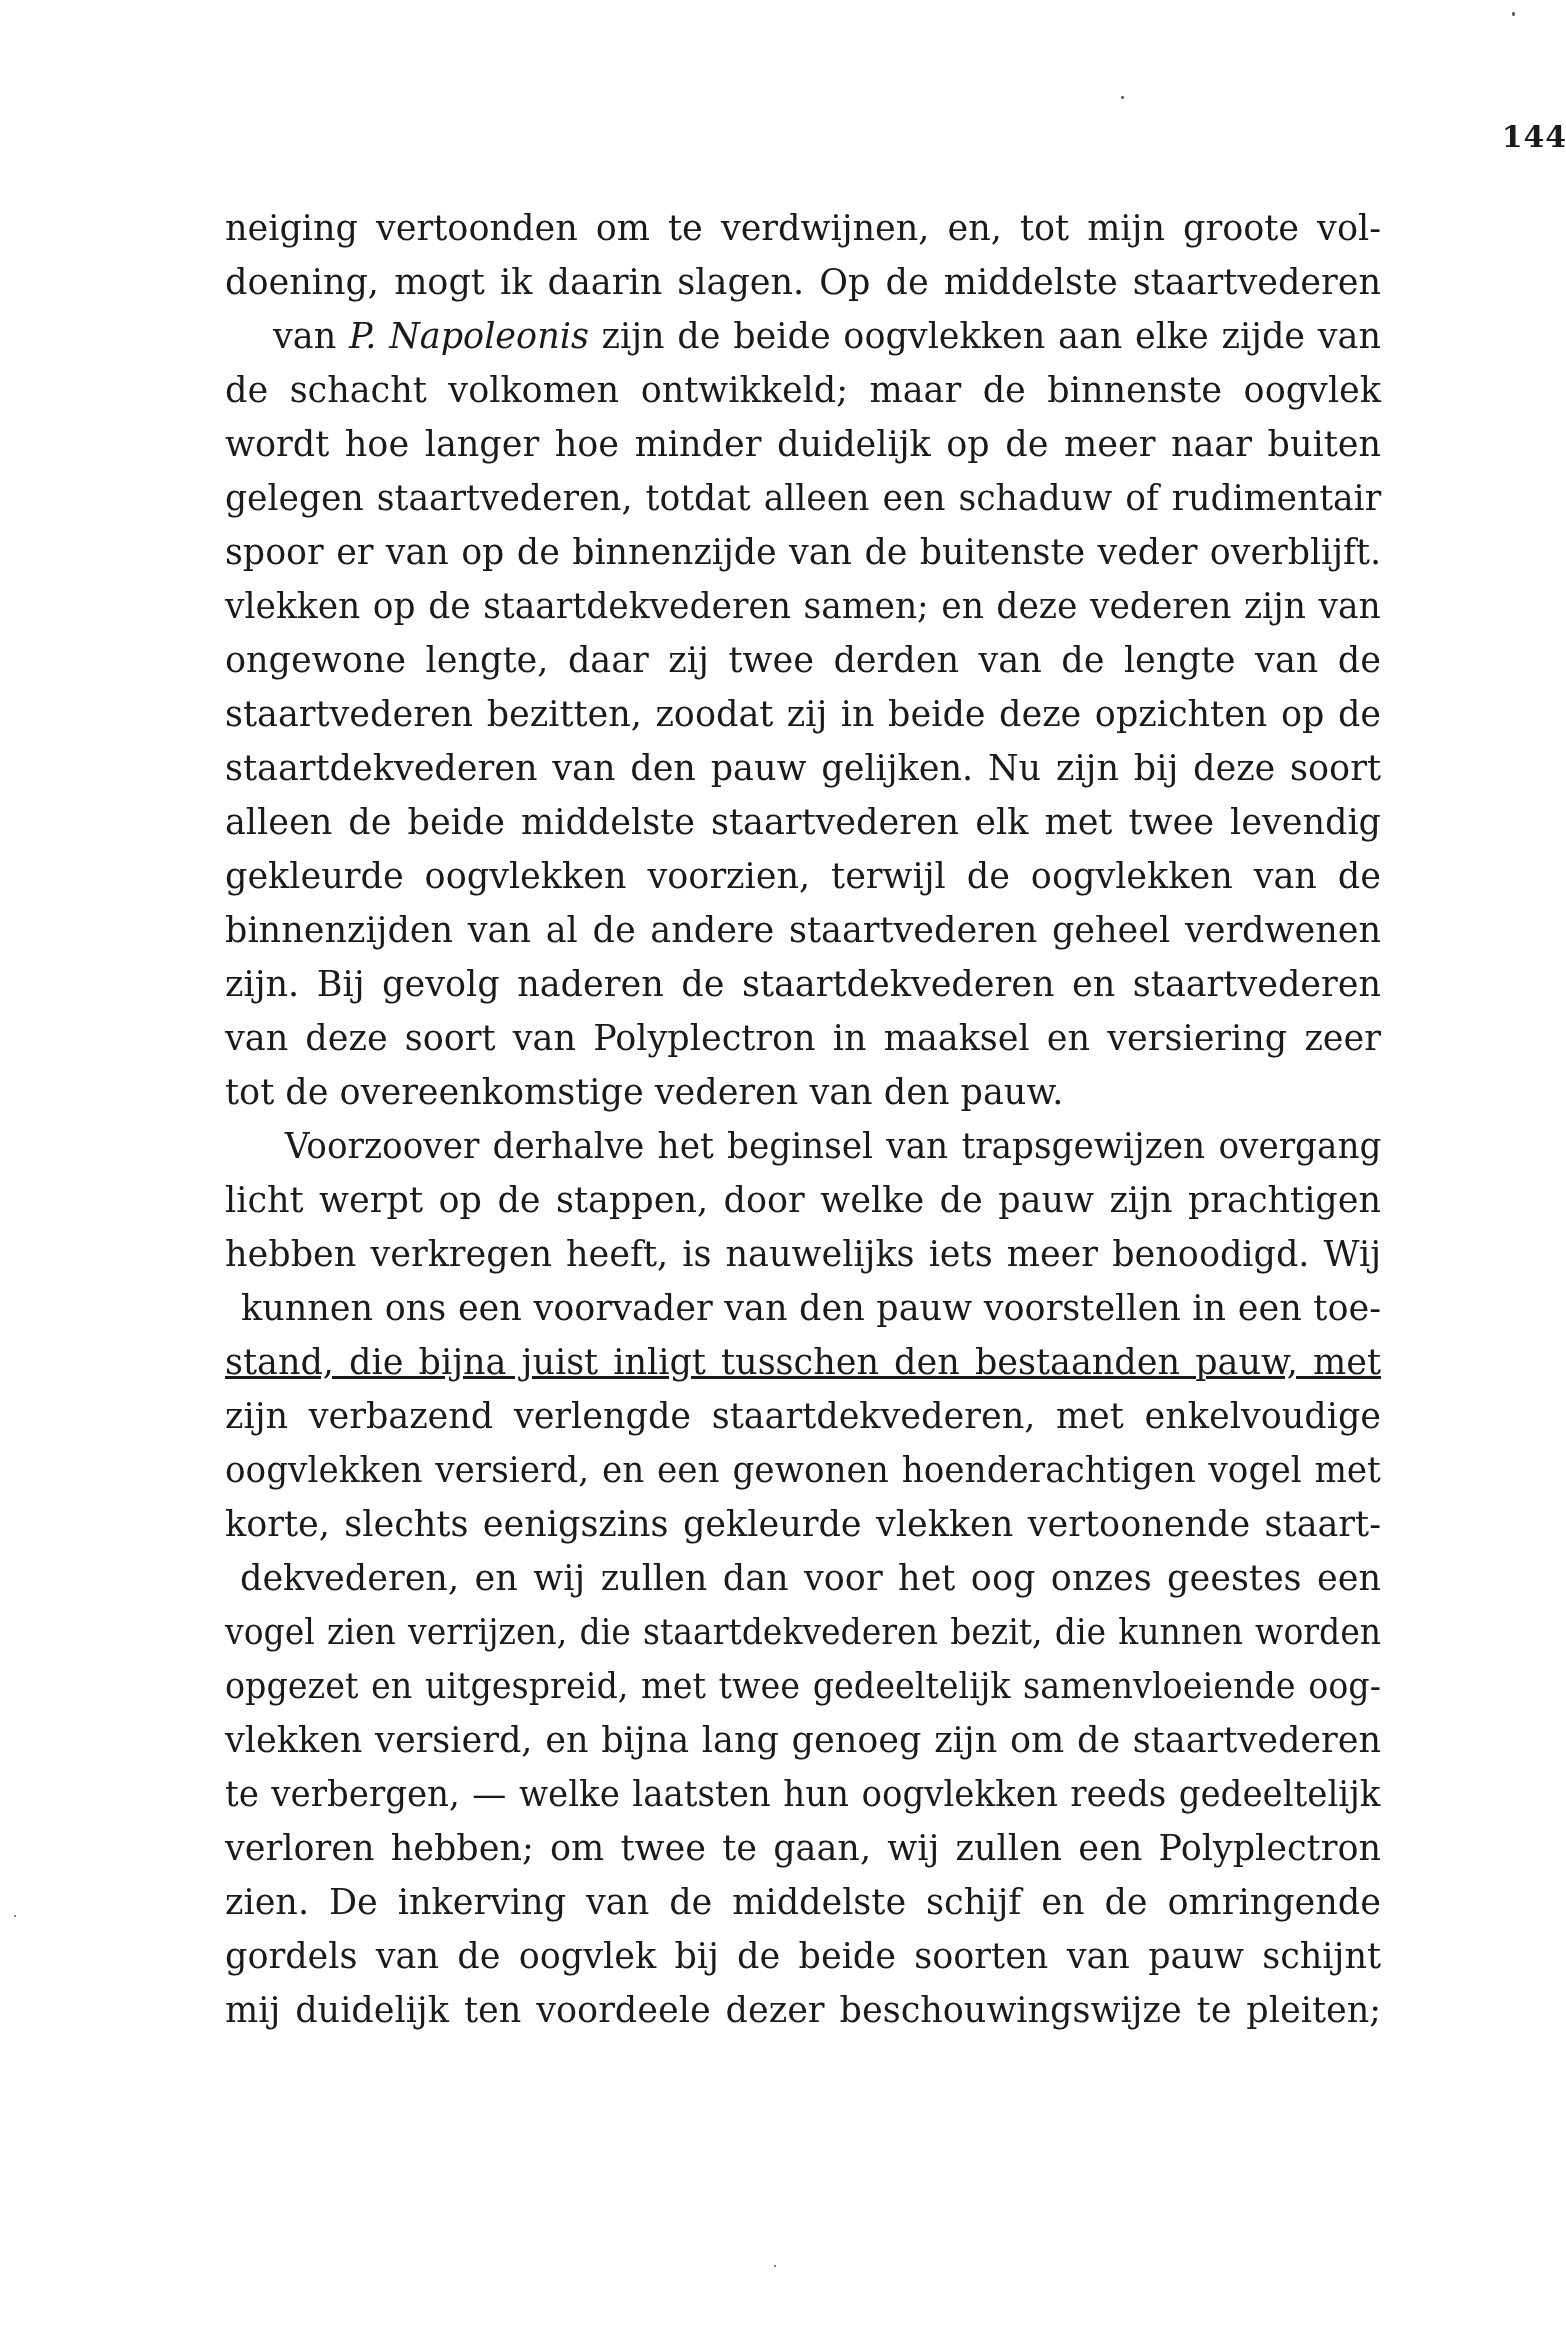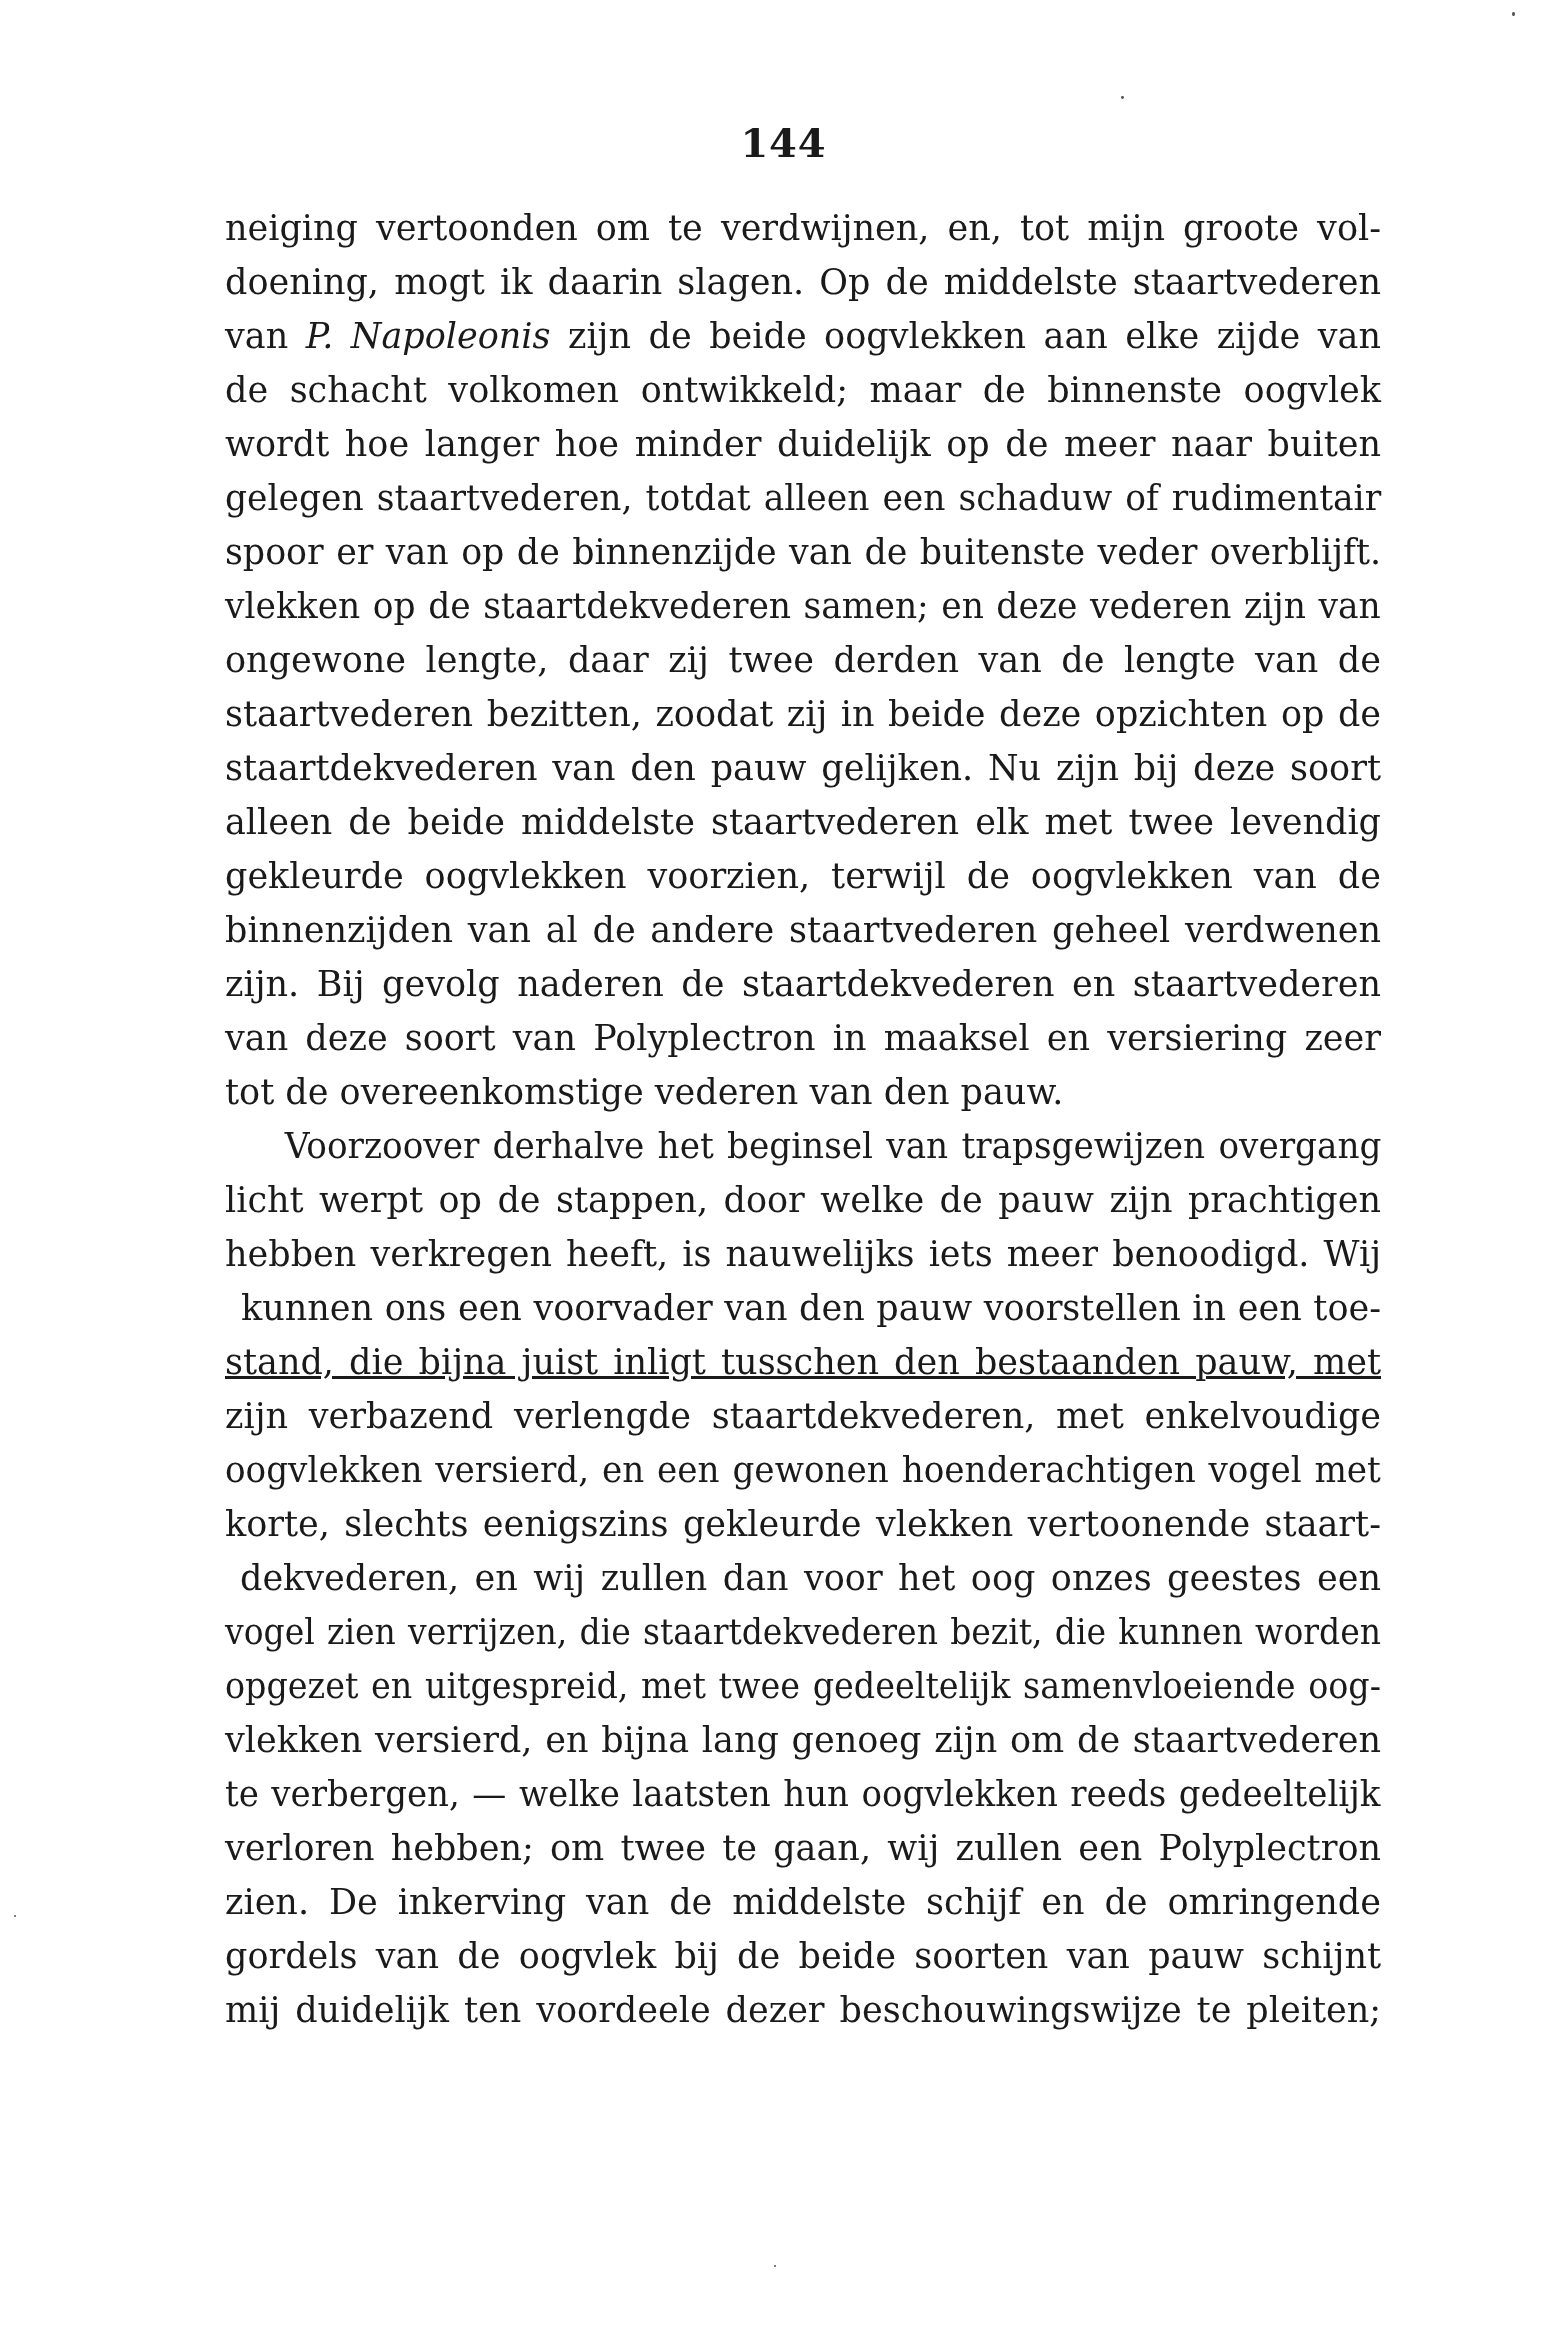--- a/index.html
+++ b/index.html
@@ -1,20 +1,20 @@
 <!DOCTYPE html>
 <html style="font-size:7.5px"><head>
 <meta charset="utf-8">
 <style>
   html, body { margin:0; padding:0; background:#ffffff; }
   body { width:1567px; height:2410px; position:relative; overflow:hidden; }
   .page { position:absolute; left:0; top:0; width:1567px; height:2410px; background:#fff; }
   .pageno {
-    position:absolute; left:0; width:1567px; top:119px; text-align:center;
-    font-family:"DejaVu Serif", serif; font-size:40px; font-weight:bold; color:#1a1a1a;
+    position:absolute; left:0; width:1567px; top:119px; text-align:right;
+    font-family:"DejaVu Serif", serif; font-size:30px; font-weight:bold; color:#1a1a1a;
     letter-spacing:0.9px;
   }
   .body {
     position:absolute; left:225px; top:201px; width:1156px;
   }
   .line {
     display:block; height:54px; line-height:54px;
     font-family:"DejaVu Serif", serif; font-size:35px; color:#1a1a1a;
     text-align:justify; text-align-last:justify; white-space:nowrap;
     transform-origin:left center;
@@ -27,21 +27,21 @@
 </head>
 <body>
 
 <div class="page">
   <div class="pageno">144</div>
 
   <div class="body">
     <div>
       <span class="line" style="white-space: nowrap; display: block;">neiging vertoonden om te verdwijnen, en, tot mijn groote vol-</span>
       <span class="line" style="white-space: nowrap; display: block;">doening, mogt ik daarin slagen. Op de middelste staartvederen</span>
-      <span class="line" style="white-space: nowrap; display: block;">van <span class="ital">P. Napoleonis</span> zijn de beide oogvlekken aan elke zijde van</span>
+      <span class="line" style="white-space: nowrap; display: block; margin-left: 48px;">van <span class="ital">P. Napoleonis</span> zijn de beide oogvlekken aan elke zijde van</span>
       <span class="line" style="white-space: nowrap; display: block;">de schacht volkomen ontwikkeld; maar de binnenste oogvlek</span>
       <span class="line" style="white-space: nowrap; display: block;">wordt hoe langer hoe minder duidelijk op de meer naar buiten</span>
       <span class="line" style="white-space: nowrap; display: block; transform: scaleX(0.9865); width: 1172px;">gelegen staartvederen, totdat alleen een schaduw of rudimentair</span>
       <span class="line" style="white-space: nowrap; display: block; transform: scaleX(0.9948); width: 1162px;">spoor er van op de binnenzijde van de buitenste veder overblijft.</span>
       <span class="line" style="white-space: nowrap; display: block; transform: scaleX(0.9853); width: 1173px;">vlekken op de staartdekvederen samen; en deze vederen zijn van</span>
       <span class="line" style="white-space: nowrap; display: block;">ongewone lengte, daar zij twee derden van de lengte van de</span>
       <span class="line" style="white-space: nowrap; display: block;">staartvederen bezitten, zoodat zij in beide deze opzichten op de</span>
       <span class="line" style="white-space: nowrap; display: block;">staartdekvederen van den pauw gelijken. Nu zijn bij deze soort</span>
       <span class="line" style="white-space: nowrap; display: block;">alleen de beide middelste staartvederen elk met twee levendig</span>
       <span class="line" style="white-space: nowrap; display: block;">gekleurde oogvlekken voorzien, terwijl de oogvlekken van de</span>

